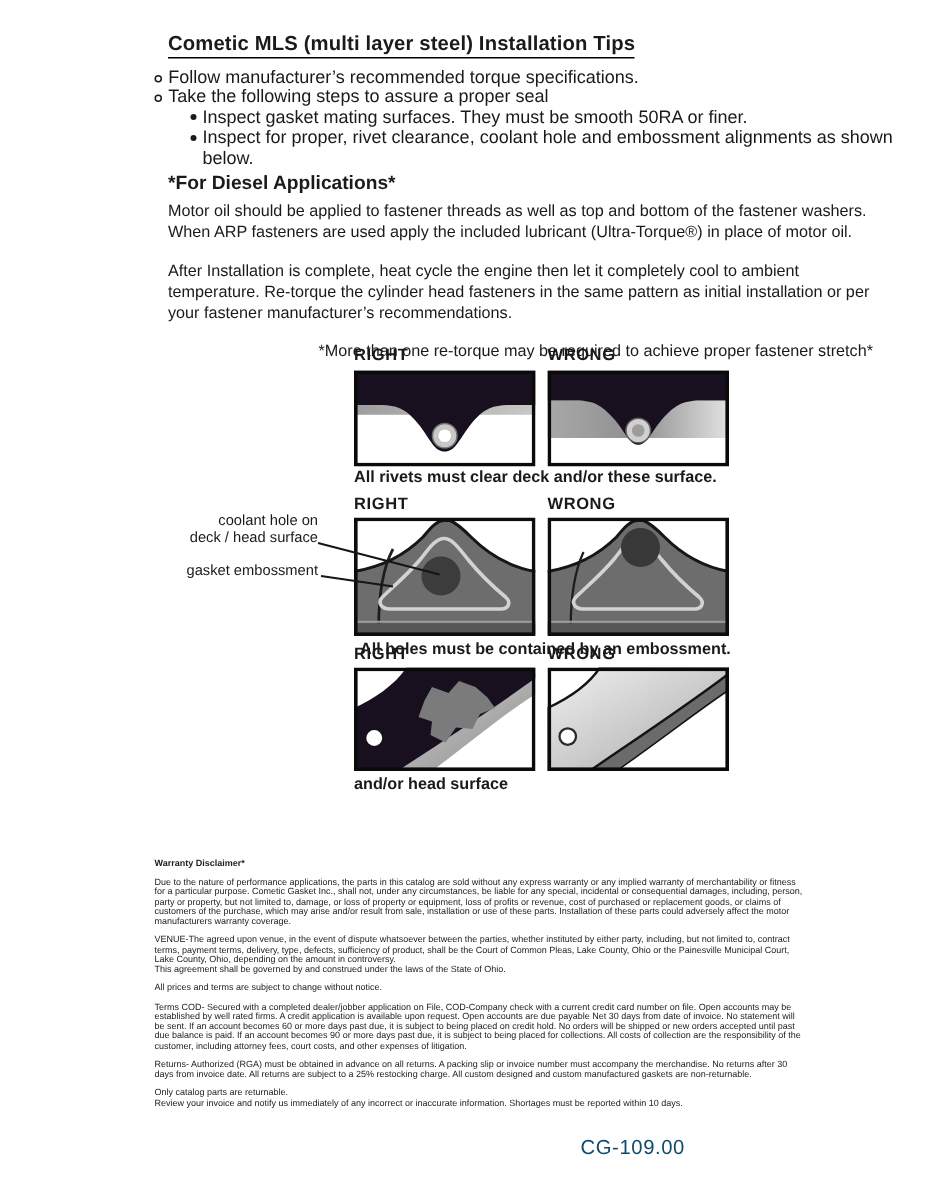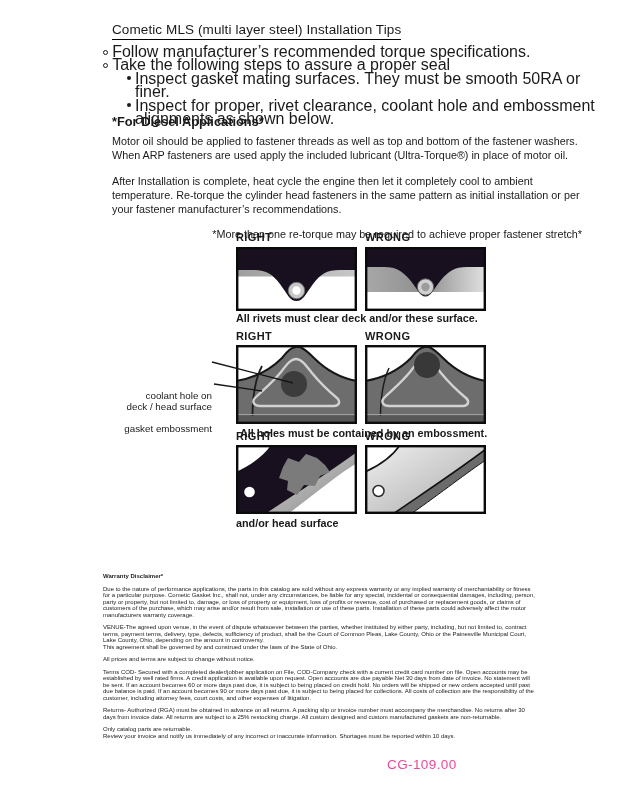--- a/index.html
+++ b/index.html
@@ -3,47 +3,47 @@
 <meta charset="utf-8">
 <style>
   html,body{margin:0;padding:0;background:#ffffff;}
   .page{
     position:relative;width:618px;height:800px;background:#fff;overflow:hidden;
     font-family:"Liberation Sans",sans-serif;color:#1a1a1a;
   }
   .abs{position:absolute;}
   
   .doc-title{
-    font-size:13.5px;font-weight:400;letter-spacing:.1px;
+    font-size:13.5px;font-weight:700;letter-spacing:.1px;
     border-bottom:1.6px solid #000;padding-bottom:2px;display:inline-block;
   }
   
-  .bullets{font-size:16px;line-height:13.4px;}
+  .bullets{font-size:12px;line-height:13.4px;}
   .b-line{display:flex;align-items:flex-start;}
   .b-line.sub{margin-left:24px;}
   .marker{flex:0 0 auto;width:4px;height:4px;border-radius:50%;margin:4.5px 4px 0 0;}
   .marker.open{border:1px solid #1a1a1a;background:#fff;width:3.2px;height:3.2px;}
   .marker.filled{background:#1a1a1a;}
   
   .diesel{font-size:10.8px;line-height:13.9px;width:470px;}
   .diesel-heading{font-size:12.8px;font-weight:700;margin-bottom:6px;}
   .diesel p{margin:0 0 12px 0;}
   .diesel p:last-child{margin-bottom:0;text-align:right;}
   
   .rw-label{width:121px;text-align:left;font-size:11px;font-weight:600;letter-spacing:.4px;white-space:nowrap;}
   .caption{font-size:10.8px;font-weight:600;white-space:nowrap;}
   .caption2{font-size:10.8px;font-weight:600;line-height:12.5px;}
-  .pointer-label{font-size:9.8px;line-height:10.8px;text-align:right;width:112px;margin-top:48px;}
+  .pointer-label{font-size:9.8px;line-height:10.8px;text-align:right;width:112px;}
   .diag{display:block;}
   
   .warranty{font-size:6px;line-height:6.5px;width:432px;color:#1c1c1c;}
   .warranty .w-head{font-weight:700;margin-bottom:6px;}
   .warranty .w-par{margin-bottom:6px;}
   .warranty .w-tight{margin-bottom:0;}
-  .footer-code{font-size:13.5px;letter-spacing:.4px;color:#ec4899;}
+  .footer-code{font-size:13.5px;letter-spacing:.4px;color:#0c4a6e;}
 </style>
 </head>
 <body>
 
 <div class="page">
 
   <div class="abs" style="left:112px;top:20px;">
     <span class="doc-title">Cometic MLS (multi layer steel) Installation Tips</span>
   </div>
 

